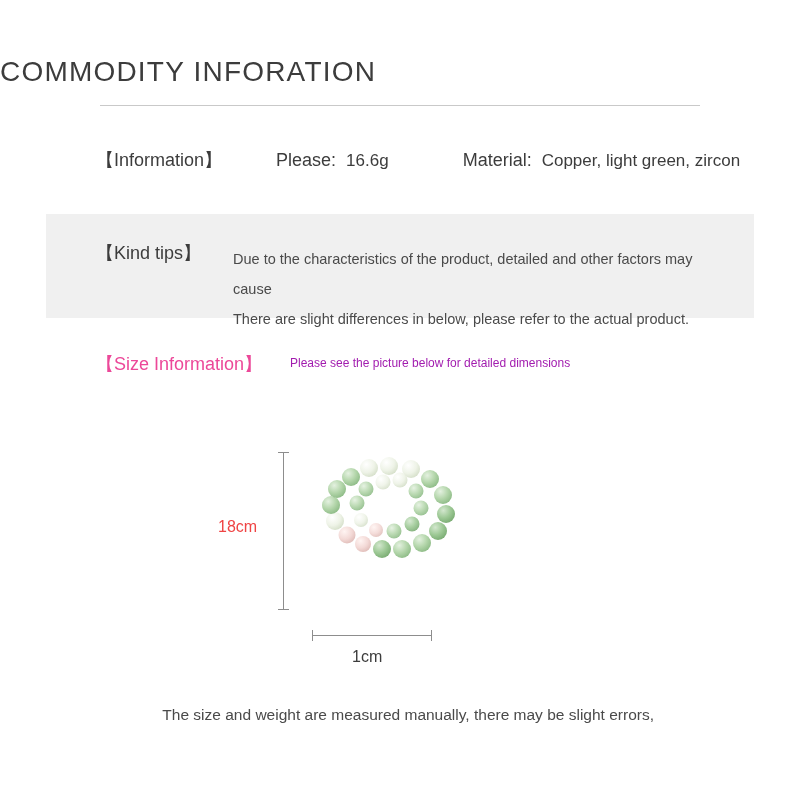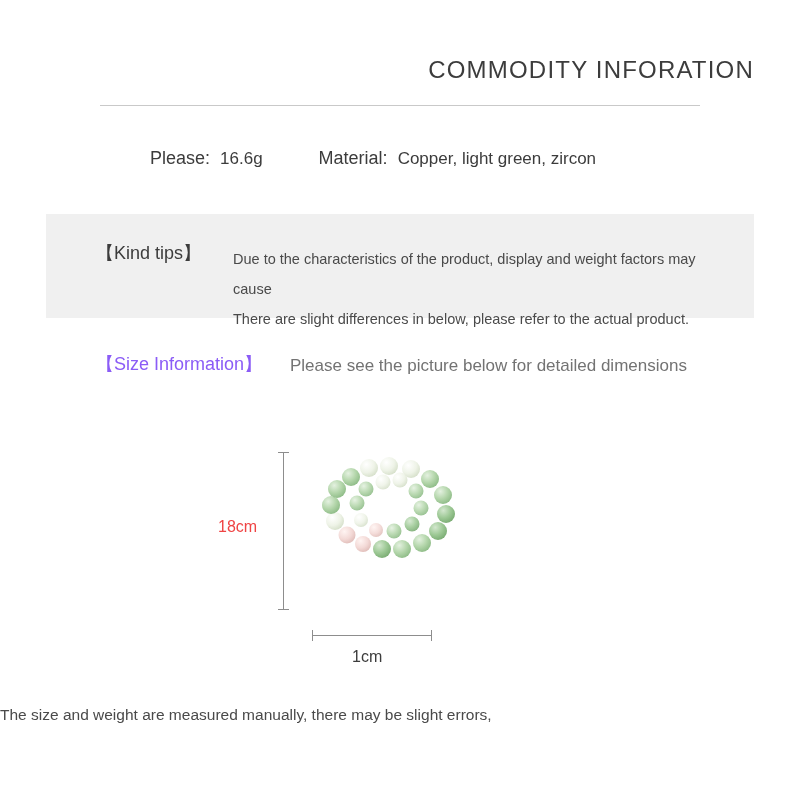--- a/index.html
+++ b/index.html
@@ -21,22 +21,22 @@
     width: 800px;
     height: 800px;
   }
 
   
   .title {
     position: absolute;
     top: 56px;
     left: 0;
     width: 754px;
-    text-align: right;
-    font-size: 24px;
+    text-align: left;
+    font-size: 28px;
     letter-spacing: 1.2px;
     color: #3c3c3c;
     font-weight: 400;
   }
 
   .title-rule {
     position: absolute;
     top: 105px;
     left: 100px;
     width: 600px;
@@ -64,21 +64,21 @@
     font-size: 18px;
     white-space: nowrap;
   }
   .info-weight-value {
     margin-left: 10px;
     font-size: 17px;
     white-space: nowrap;
     text-align: right;
   }
   .info-material-label {
-    margin-left: 56px;
+    margin-left: 74px;
     font-size: 18px;
     white-space: nowrap;
   }
   .info-material-value {
     margin-left: 10px;
     font-size: 17px;
     white-space: nowrap;
   }
 
   
@@ -106,28 +106,28 @@
     line-height: 30px;
     color: #4a4a4a;
   }
 
   
   .size-label {
     position: absolute;
     top: 352px;
     left: 96px;
     font-size: 18px;
-    color: #8b5cf6;
+    color: #ec4899;
   }
   .size-note {
     position: absolute;
     top: 356px;
     left: 290px;
-    font-size: 17px;
-    color: #737373;
+    font-size: 12px;
+    color: #a21caf;
   }
 
   
   .diagram {
     position: absolute;
     top: 440px;
     left: 200px;
     width: 420px;
     height: 240px;
   }
@@ -208,45 +208,47 @@
     width: 170px;
     height: 130px;
   }
 
   
   .footer-note {
     position: absolute;
     top: 700px;
     left: 0;
     width: 644px;
-    text-align: left;
+    text-align: right;
     font-size: 15.5px;
     line-height: 29px;
     color: #4a4a4a;
+    padding-left: 10px;
   }
 </style>
 </head>
 <body>
 
 <div class="page">
 
   <div class="title">COMMODITY INFORATION</div>
   <div class="title-rule"></div>
 
   <div class="info-row">
+    <span class="info-label">【Information】</span>
     <span class="info-weight-label">Please:</span>
     <span class="info-weight-value">16.6g</span>
     <span class="info-material-label">Material:</span>
     <span class="info-material-value">Copper, light green, zircon</span>
   </div>
 
   <div class="tips-band"></div>
   <div class="tips-label">【Kind tips】</div>
   <div class="tips-lines">
-    <div>Due to the characteristics of the product, display and weight factors may cause</div>
+    <div>Due to the characteristics of the product, detailed and other factors may cause</div>
     <div>There are slight differences in below, please refer to the actual product.</div>
   </div>
 
   <div class="size-label">【Size Information】</div>
   <div class="size-note">Please see the picture below for detailed dimensions</div>
 
   <div class="diagram">
 
     <div class="v-caliper">
       <div class="cap top"></div>

